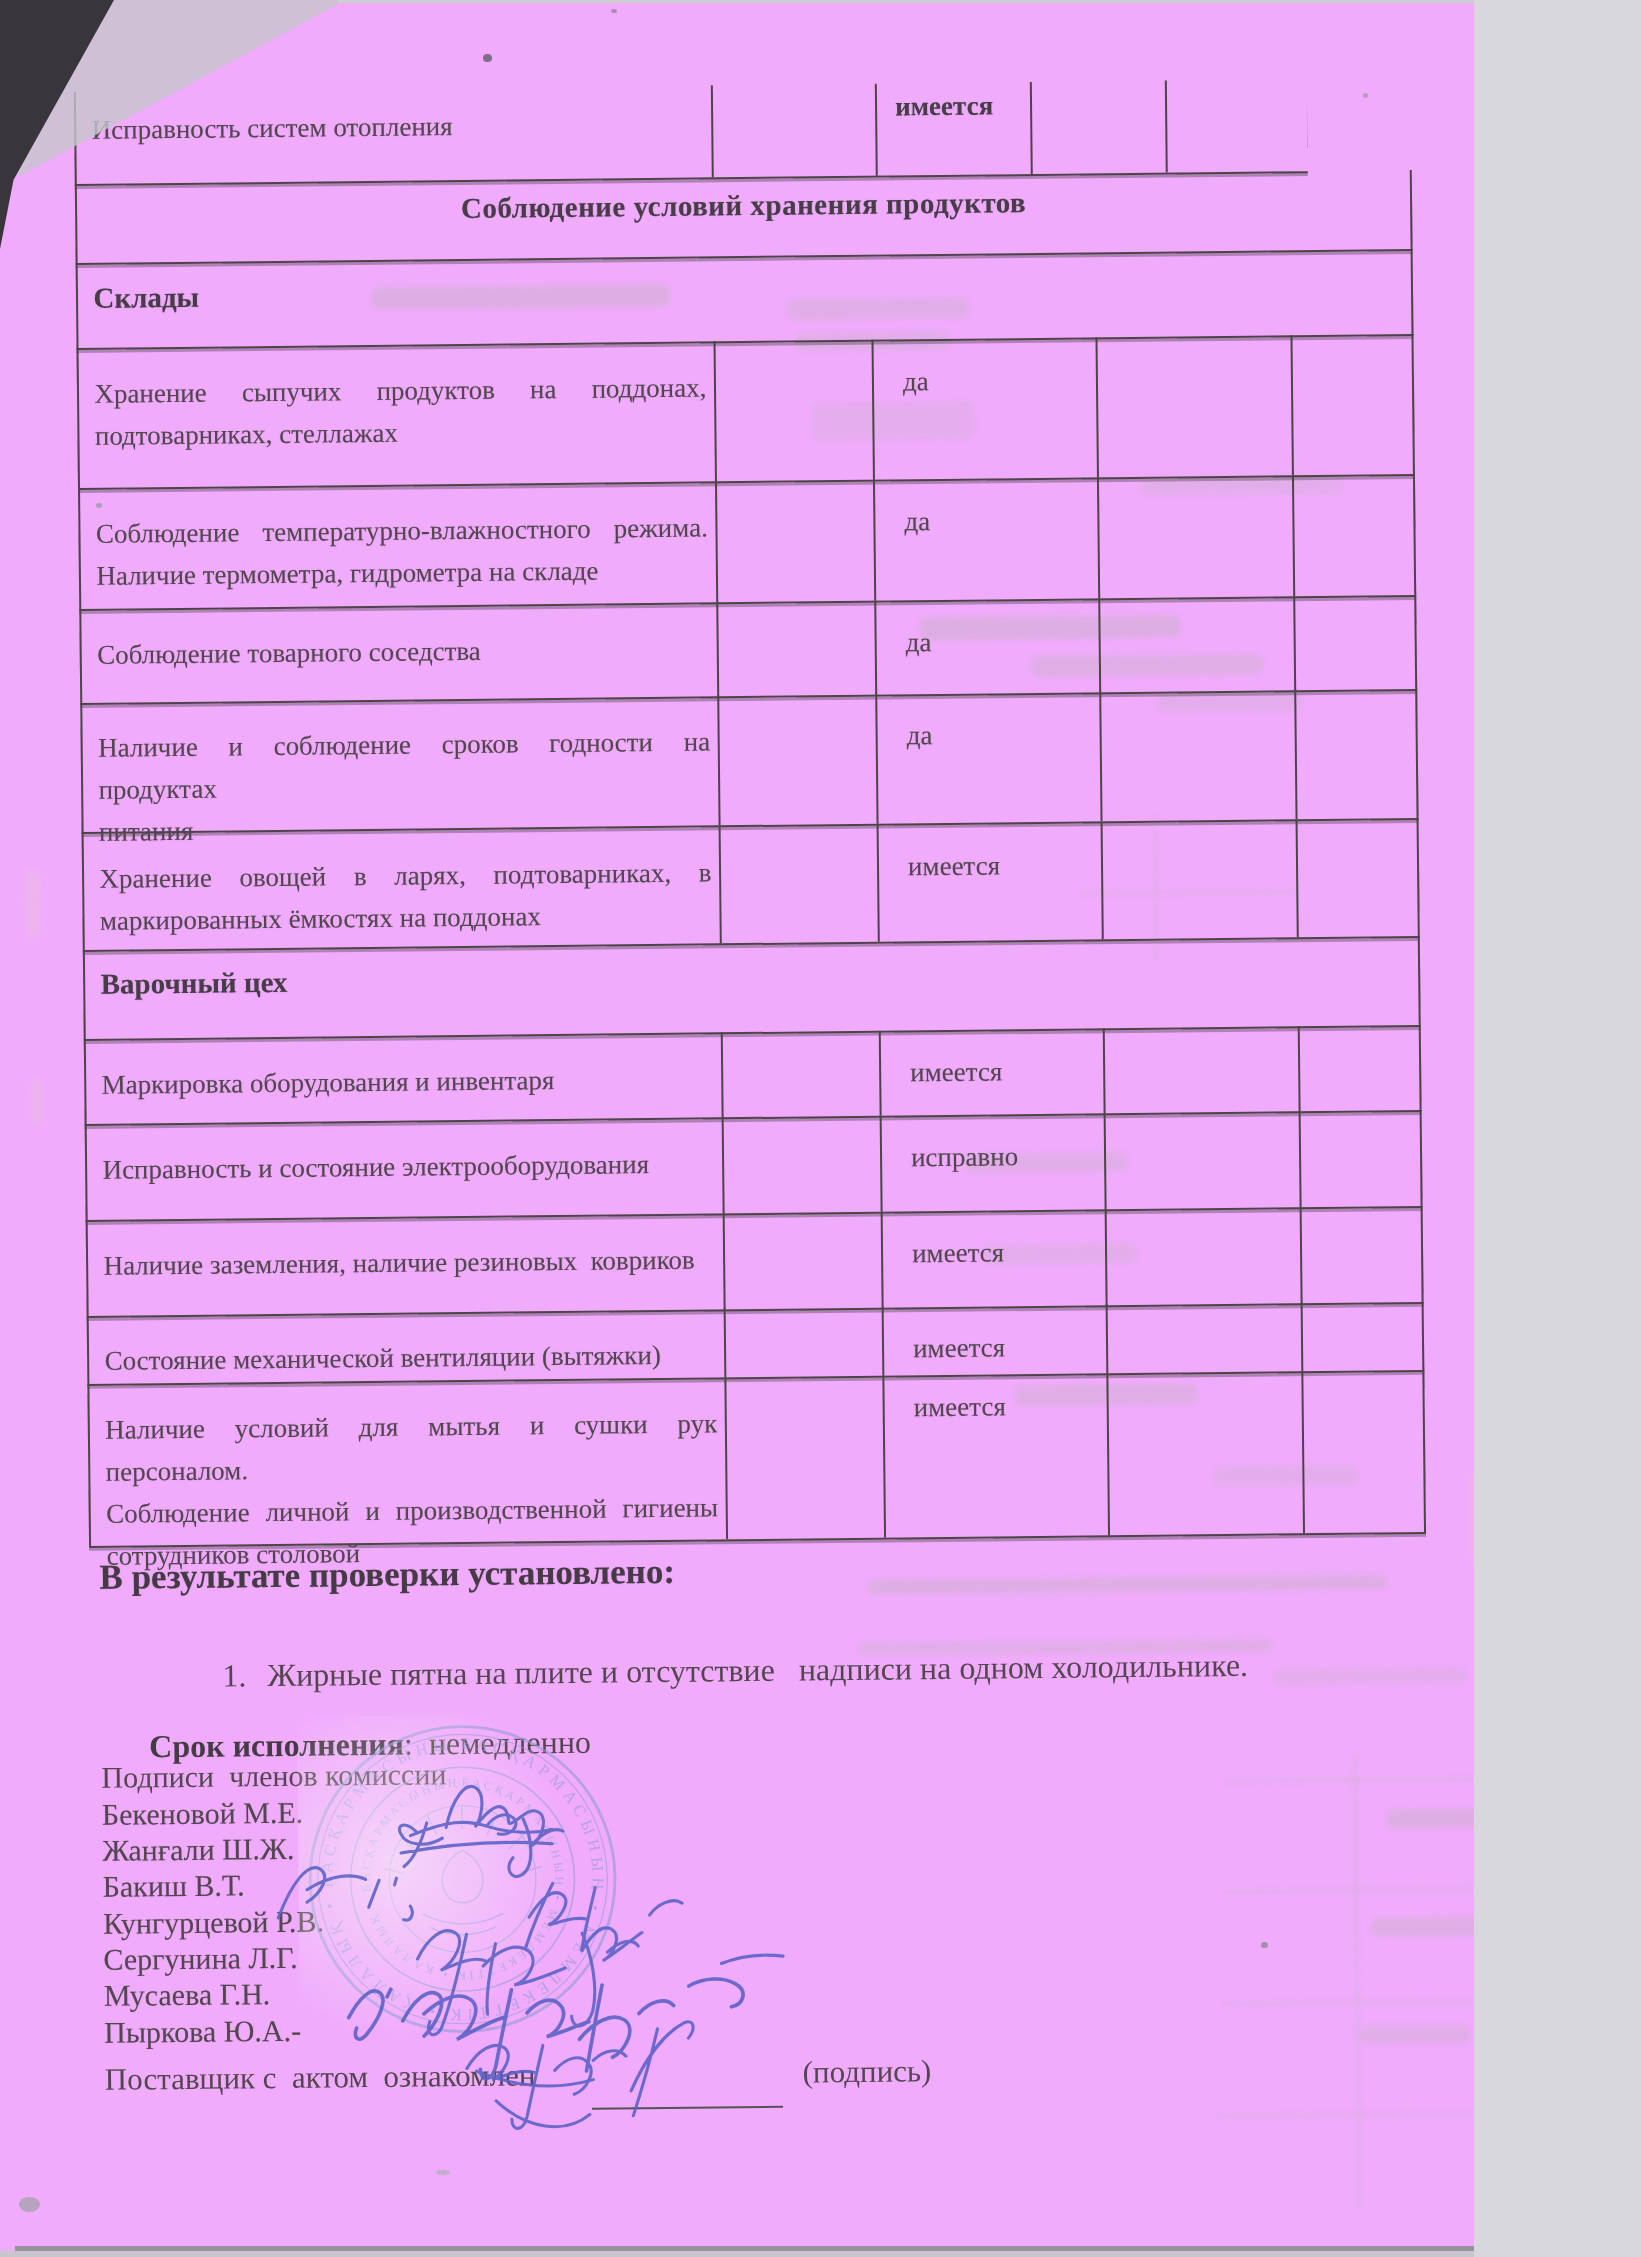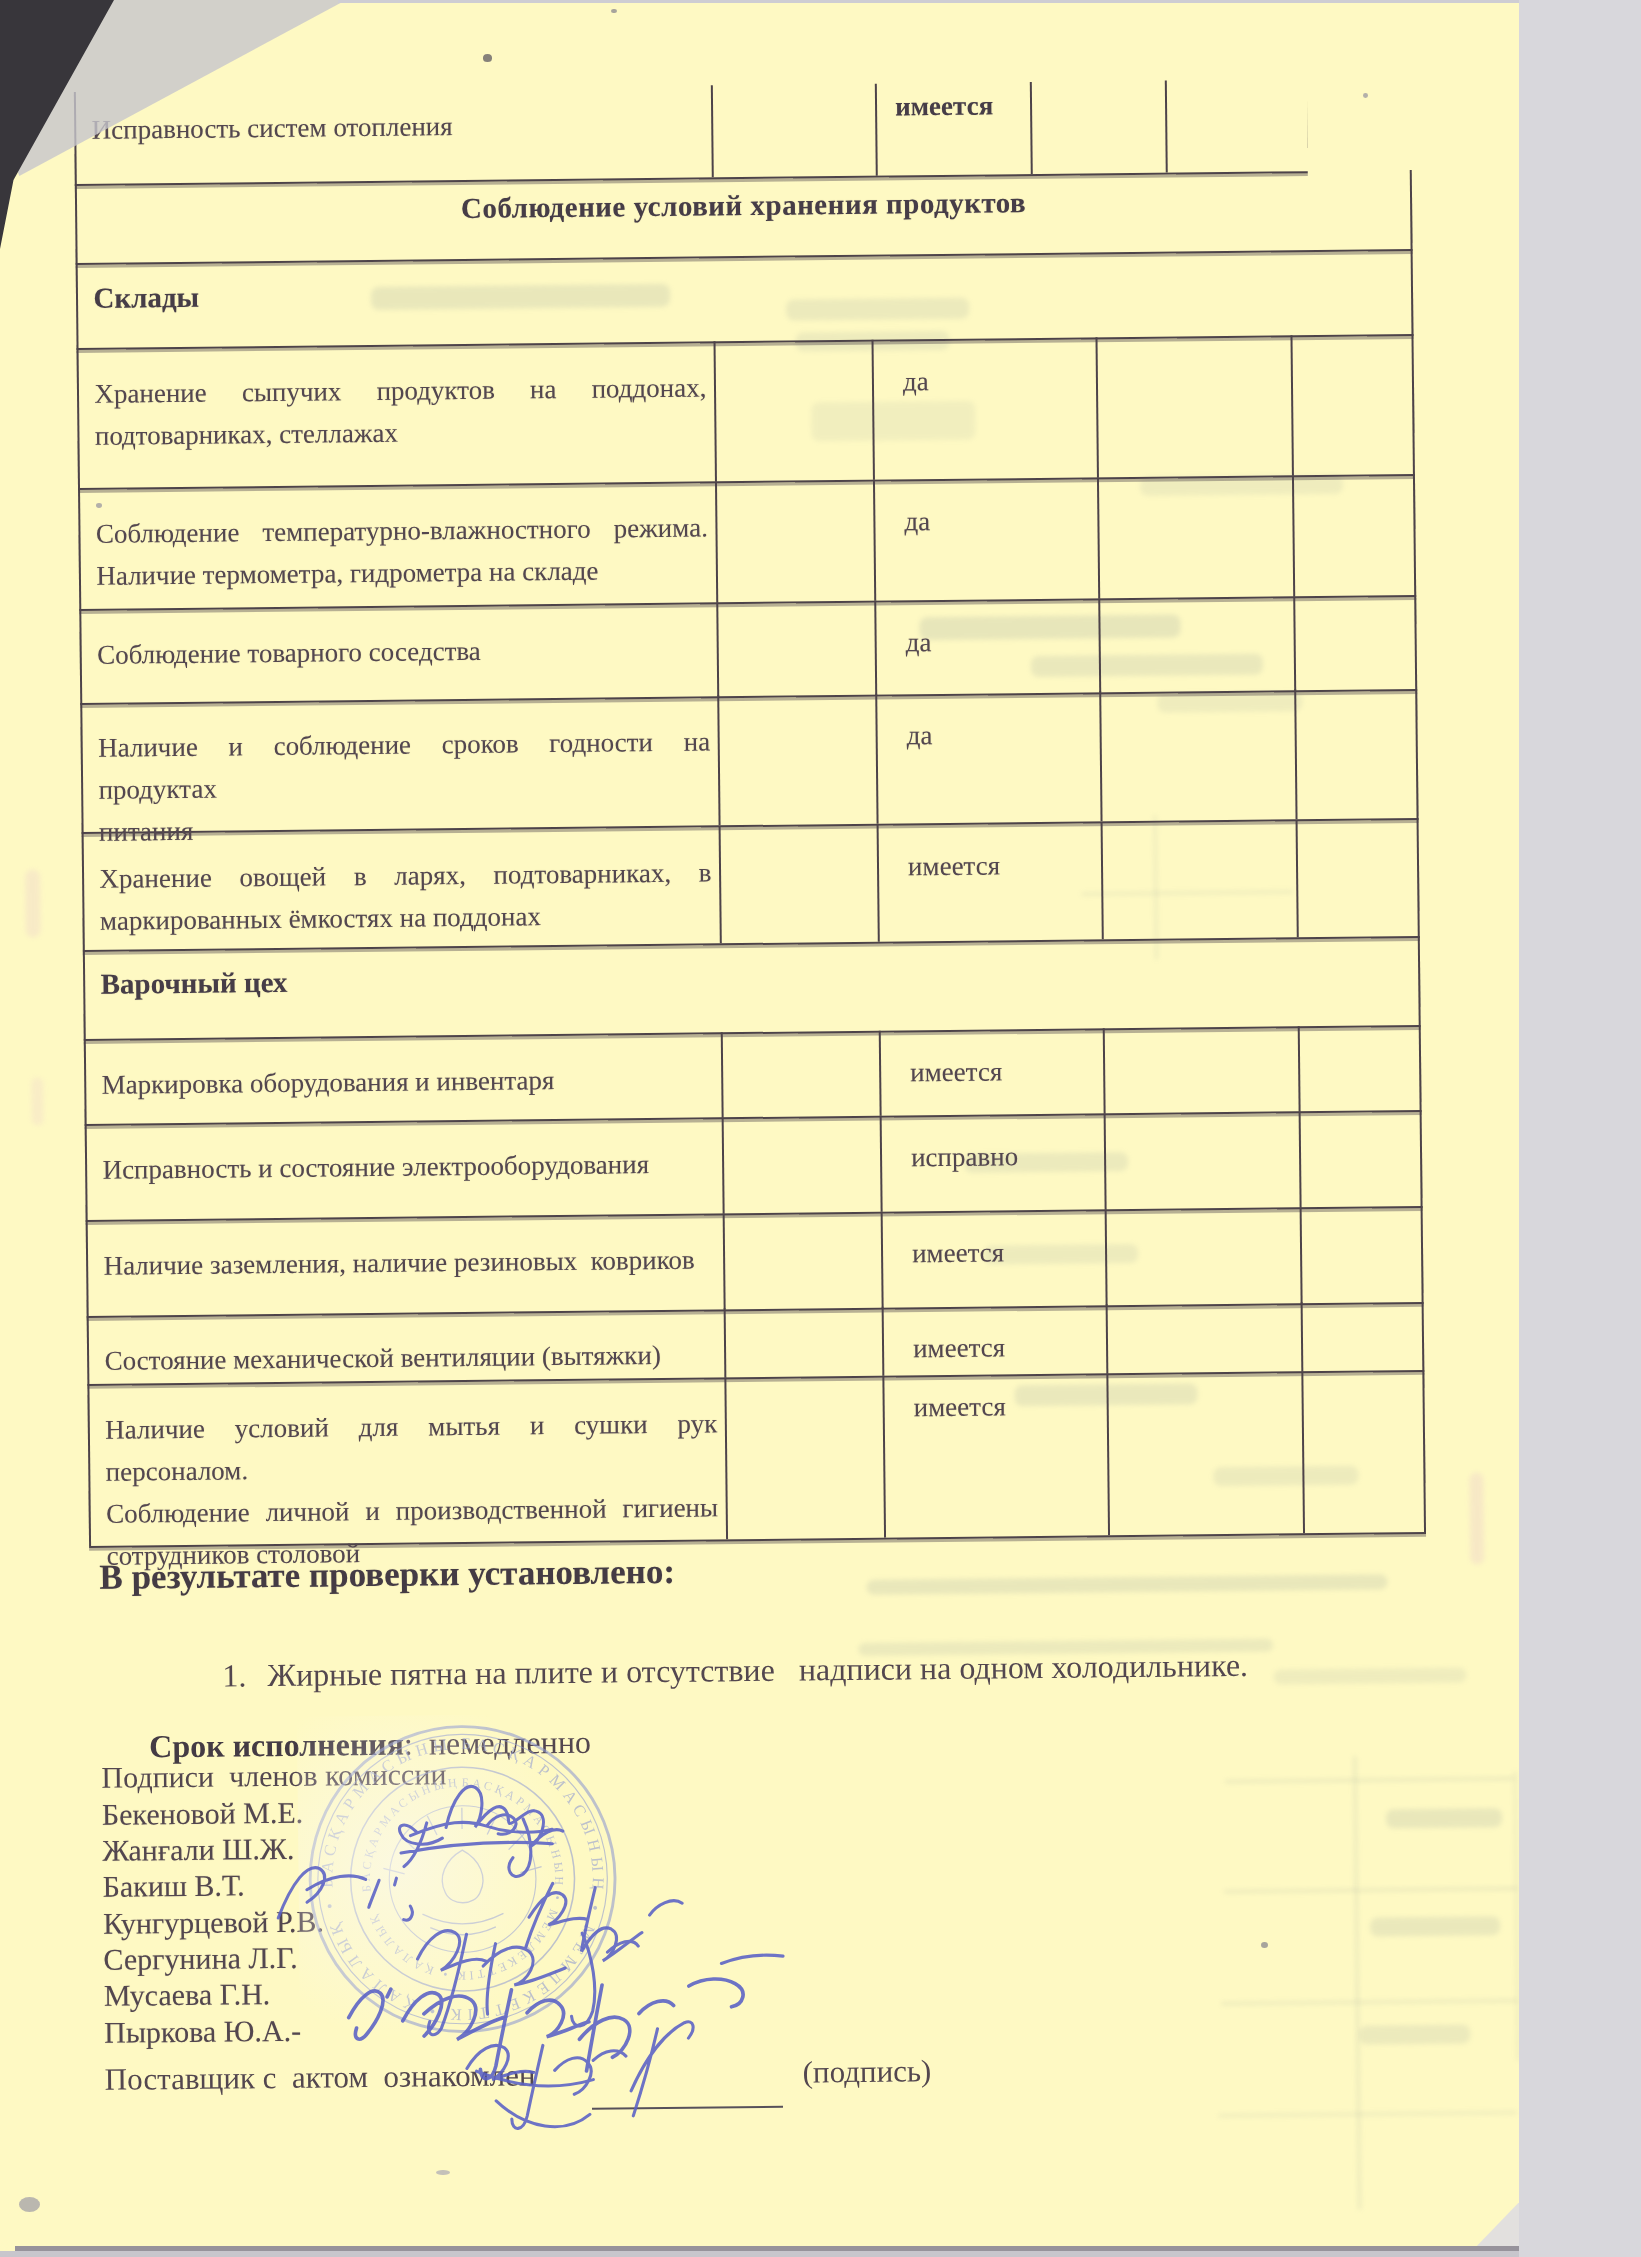--- a/index.html
+++ b/index.html
@@ -1,17 +1,17 @@
 <!DOCTYPE html>
 <html><head>
 <meta charset="utf-8">
 <style>
   html,body{margin:0;padding:0;background:#d8d7dc;overflow:hidden;}
-  #scan{position:relative;width:1474px;height:2257px;background:#fef9c3;overflow:hidden;
-        font-family:"Liberation Serif","DejaVu Serif",serif;color:#53474f;padding-left:45px;}
+  #scan{position:relative;width:1474px;height:2257px;background:#f0abfc;overflow:hidden;
+        font-family:"Liberation Serif","DejaVu Serif",serif;color:#53474f;}
   
   .corner-dark{position:absolute;left:0;top:0;width:348px;height:253px;
     clip-path:polygon(0 0,114px 0,13.5px 180px,0 249px);background:#38363b;z-index:6;}
   .corner-gray{position:absolute;left:0;top:0;width:367px;height:193px;
     clip-path:polygon(112px 0,346px 0,19.3px 176px,7.7px 145px);background:#c7c6cc;opacity:.8;z-index:5;}
   .edge-top{position:absolute;left:338px;top:0;width:1303px;height:2.9px;background:#cecdd3;z-index:5;}
   .edge-right-soft{position:absolute;left:1588px;top:676px;width:21px;height:1582px;
     background:linear-gradient(to bottom,rgba(208,207,214,0),rgba(195,194,203,.9) 30%,#c3c2cb);z-index:5;}
   .edge-right-pale{position:absolute;left:1607px;top:579px;width:35px;height:1678px;
     background:linear-gradient(to bottom,rgba(236,235,240,0),#ebeaf0 25%);z-index:4;}

